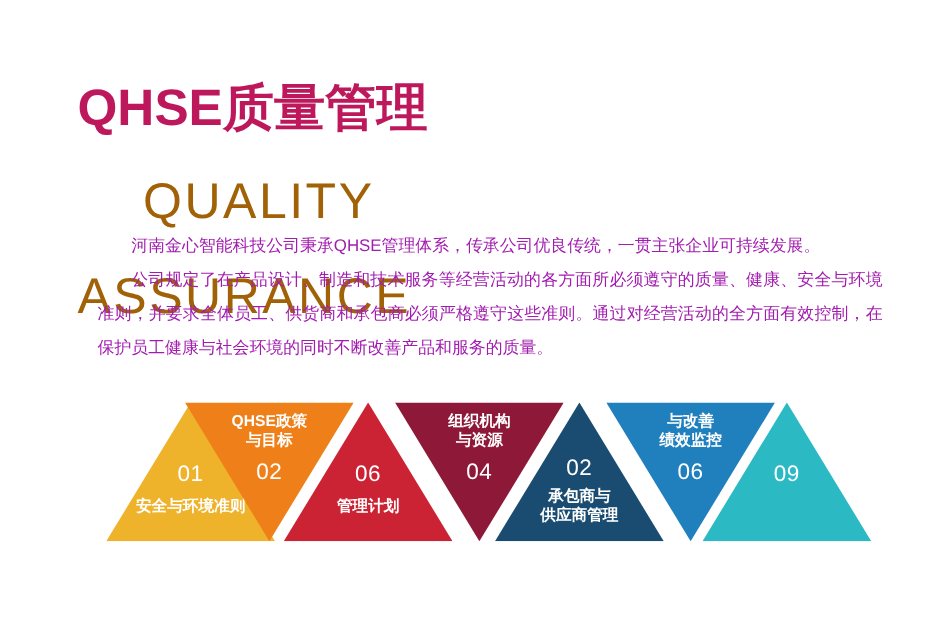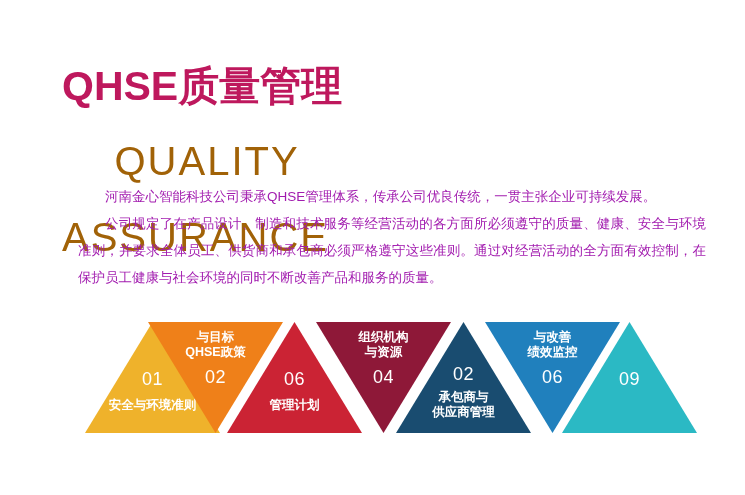--- a/index.html
+++ b/index.html
@@ -143,22 +143,22 @@
       <div class="tri-text tri-label">
         <div>安全与环境准则</div>
       </div>
     </div>
     <div class="tri-item tri-down two-line" style="left: 148px;">
       <svg class="tri-shape" viewBox="0 0 135 111">
         <polygon points="0,0 135,0 67.5,111" fill="#ef8019"></polygon>
       </svg>
       <div class="tri-text tri-num">02</div>
       <div class="tri-text tri-label">
+        <div>QHSE政策</div>
         <div>与目标</div>
-        <div>QHSE政策</div>
       </div>
     </div>
     <div class="tri-item tri-up one-line" style="left: 227px;">
       <svg class="tri-shape" viewBox="0 0 135 111">
         <polygon points="67.5,0 135,111 0,111" fill="#cb2334"></polygon>
       </svg>
       <div class="tri-text tri-num">06</div>
       <div class="tri-text tri-label">
         <div>管理计划</div>
       </div>

